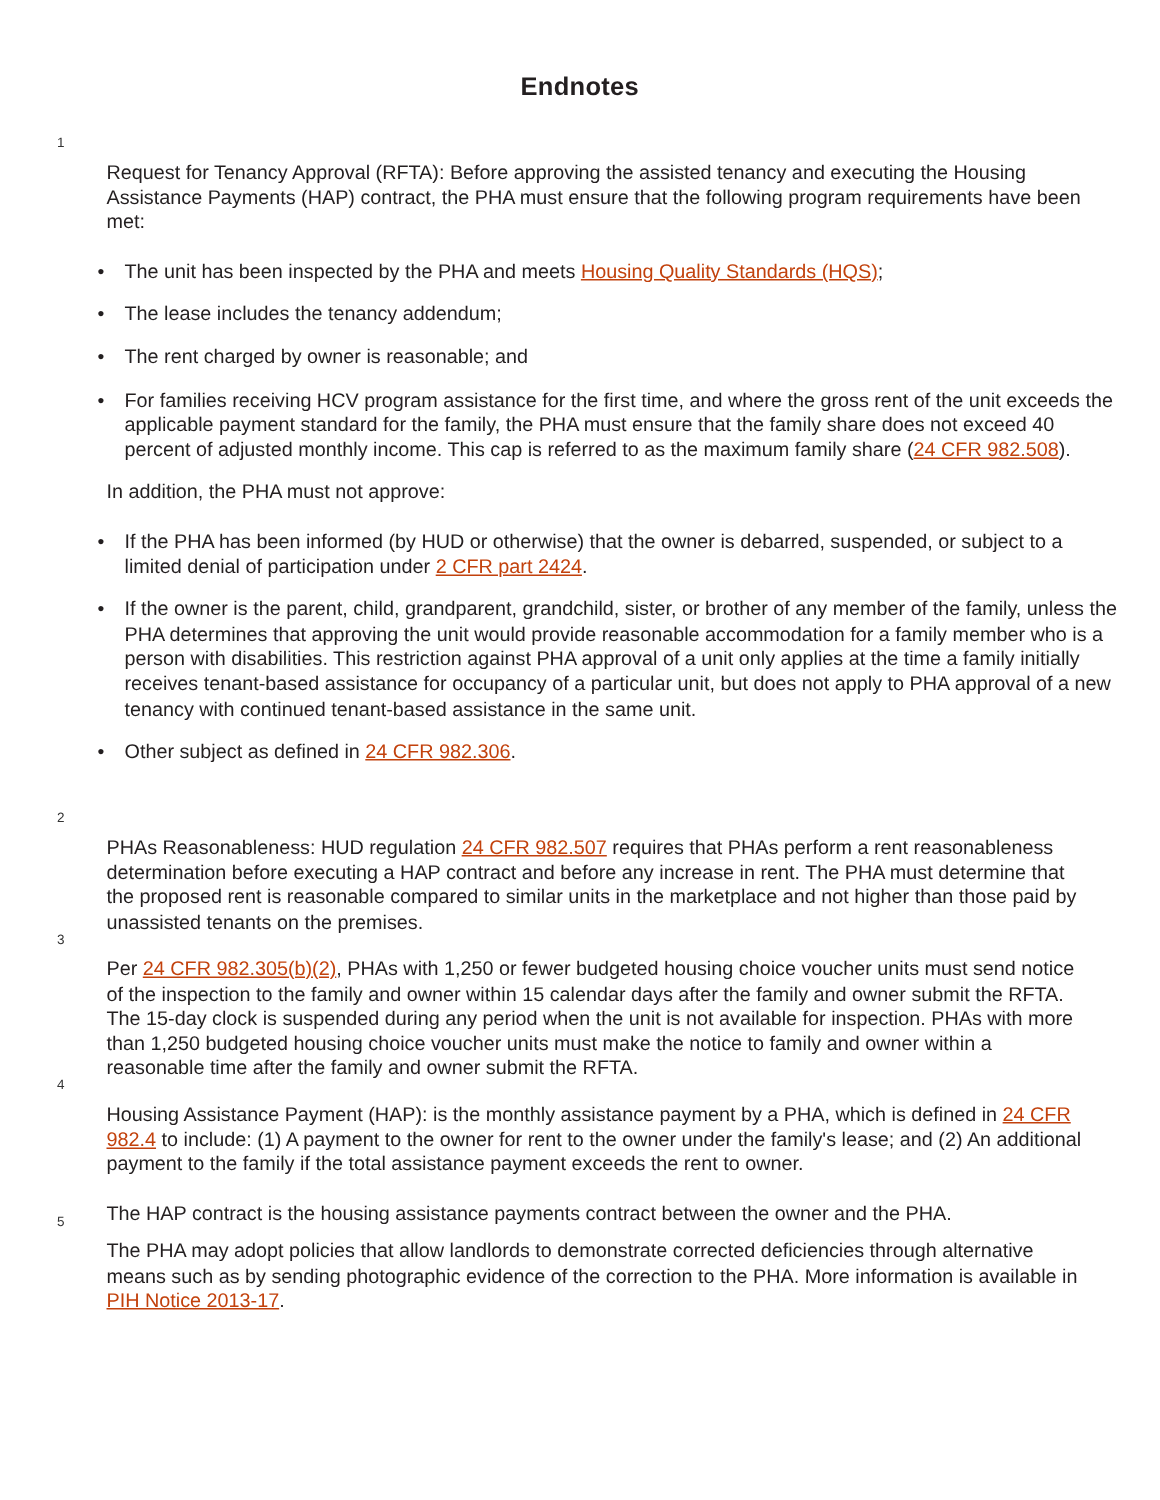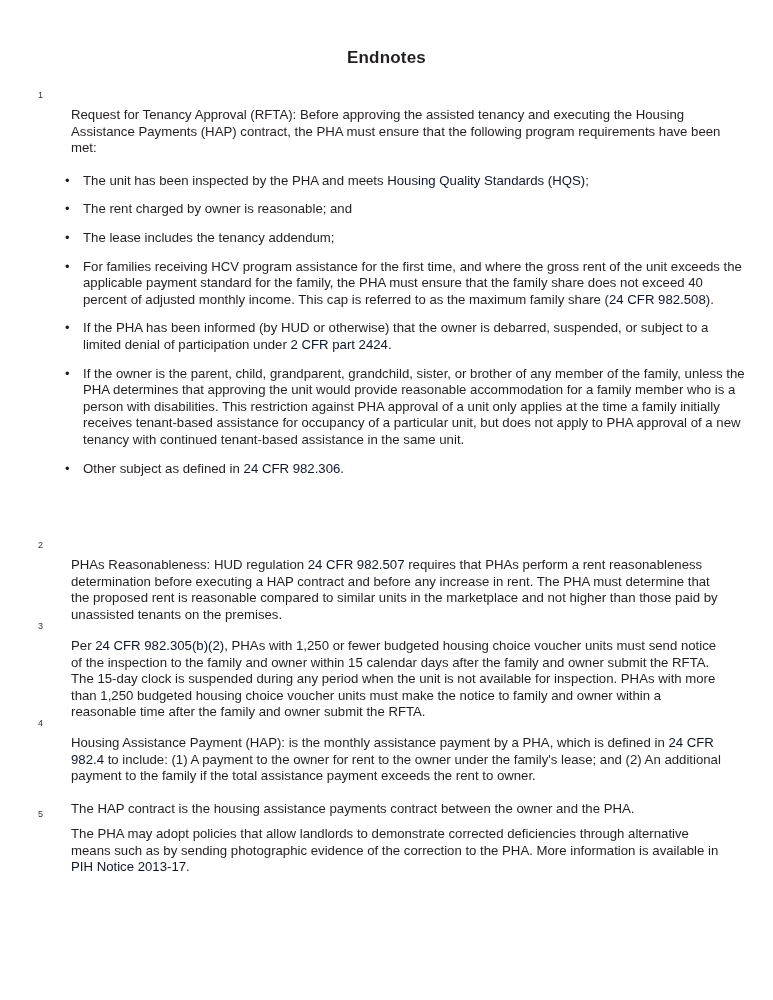--- a/index.html
+++ b/index.html
@@ -22,38 +22,39 @@
     position: absolute; left: -17px; top: -4px;
     font-size: 9px; color: #333;
   }
   p { margin: 16px; }
   ul { margin: 0; padding: 0; list-style: none; }
   li { position: relative; padding-left: 28px; }
   li::before {
     content: "\2022"; position: absolute; left: 10px; top: 0;
     font-size: 13px;
   }
-  a, .link { color: #0f172a; }
+  a, .link { color: #c2410c; text-decoration: underline; }
   .mt12 { margin-top: 12px; }
 </style>
 </head>
 <body>
 
 <div class="page">
   <h1>Endnotes</h1>
 
   <div class="note" style="top:91px;">
     <span class="num">1</span>
     <p>Request for Tenancy Approval (RFTA): Before approving the assisted tenancy and executing the Housing Assistance Payments (HAP) contract, the PHA must ensure that the following program requirements have been met:</p>
     <ul class="mt12">
       <li class="mt12"><span>The unit has been inspected by the PHA and meets </span><a>Housing Quality Standards (HQS)</a><span>;</span></li>
+      <li class="mt12"><span>The lease includes the tenancy addendum;</span></li>
       <li class="mt12"><span>The rent charged by owner is reasonable; and</span></li>
-      <li class="mt12"><span>The lease includes the tenancy addendum;</span></li>
       <li class="mt12"><span>For families receiving HCV program assistance for the first time, and where the gross rent of the unit exceeds the applicable payment standard for the family, the PHA must ensure that the family share does not exceed 40 percent of adjusted monthly income. This cap is referred to as the maximum family share (</span><a>24 CFR 982.508</a><span>).</span></li>
     </ul>
+    <p class="mt12">In addition, the PHA must not approve:</p>
     <ul class="mt12">
       <li><span>If the PHA has been informed (by HUD or otherwise) that the owner is debarred, suspended, or subject to a limited denial of participation under </span><a>2 CFR part 2424</a><span>.</span></li>
       <li class="mt12"><span>If the owner is the parent, child, grandparent, grandchild, sister, or brother of any member of the family, unless the PHA determines that approving the unit would provide reasonable accommodation for a family member who is a person with disabilities. This restriction against PHA approval of a unit only applies at the time a family initially receives tenant-based assistance for occupancy of a particular unit, but does not apply to PHA approval of a new tenancy with continued tenant-based assistance in the same unit.</span></li>
       <li class="mt12"><span>Other subject as defined in </span><a>24 CFR 982.306</a><span>.</span></li>
     </ul>
   </div>
 
   <div class="note" style="top:541px;">
     <span class="num">2</span>
     <p><span>PHAs Reasonableness: HUD regulation </span><a>24 CFR 982.507</a><span> requires that PHAs perform a rent reasonableness determination before executing a HAP contract and before any increase in rent. The PHA must determine that the proposed rent is reasonable compared to similar units in the marketplace and not higher than those paid by unassisted tenants on the premises.</span></p>

